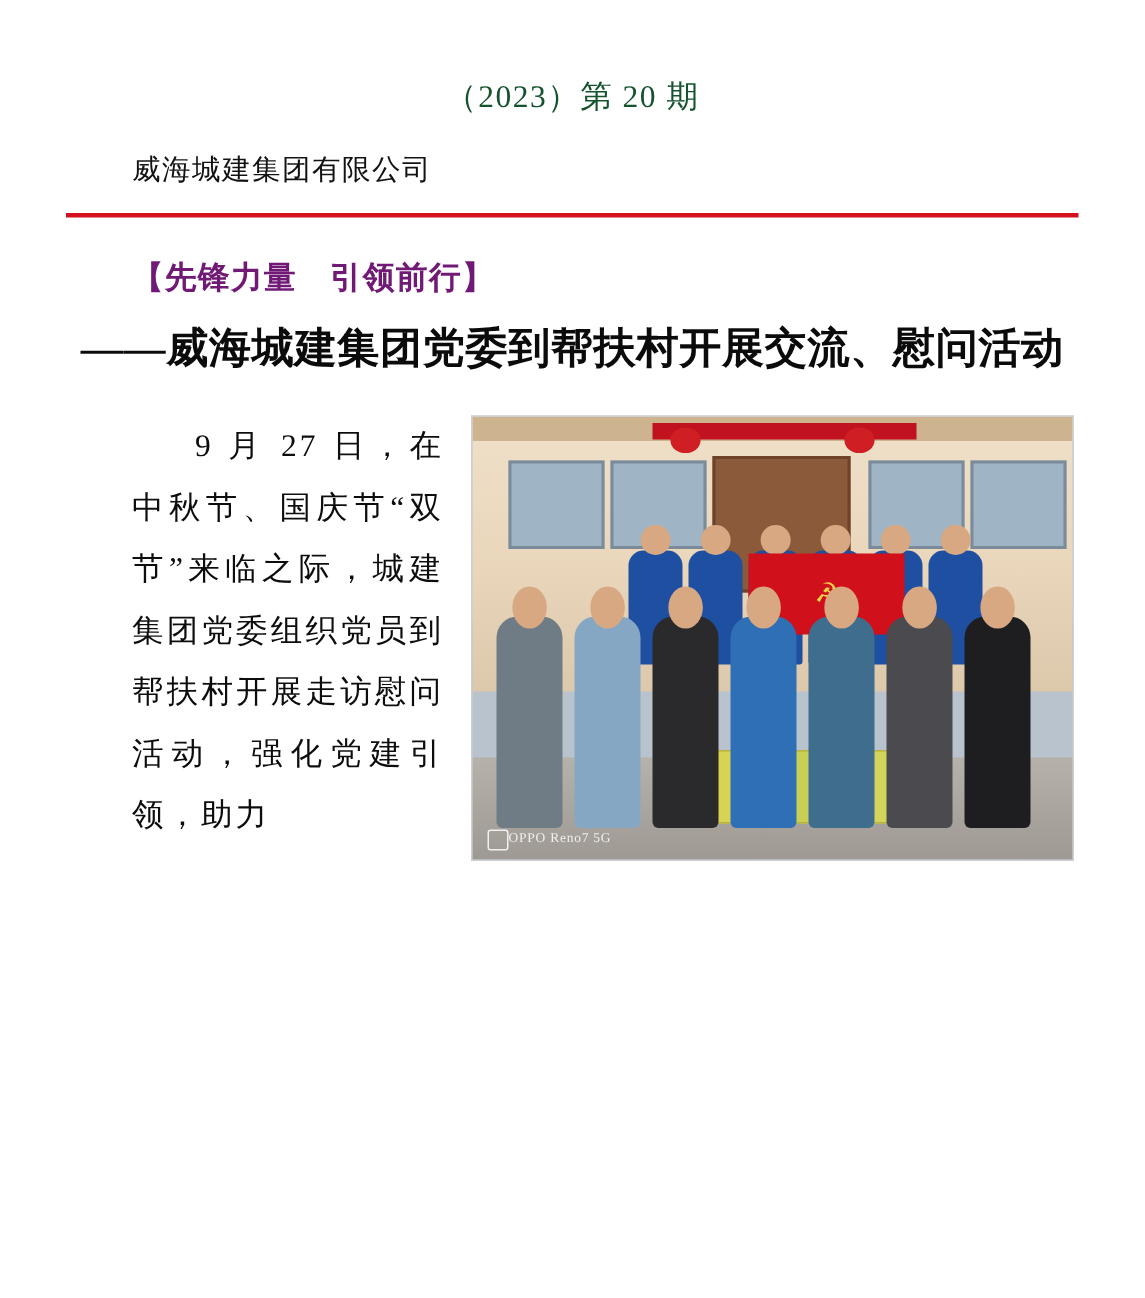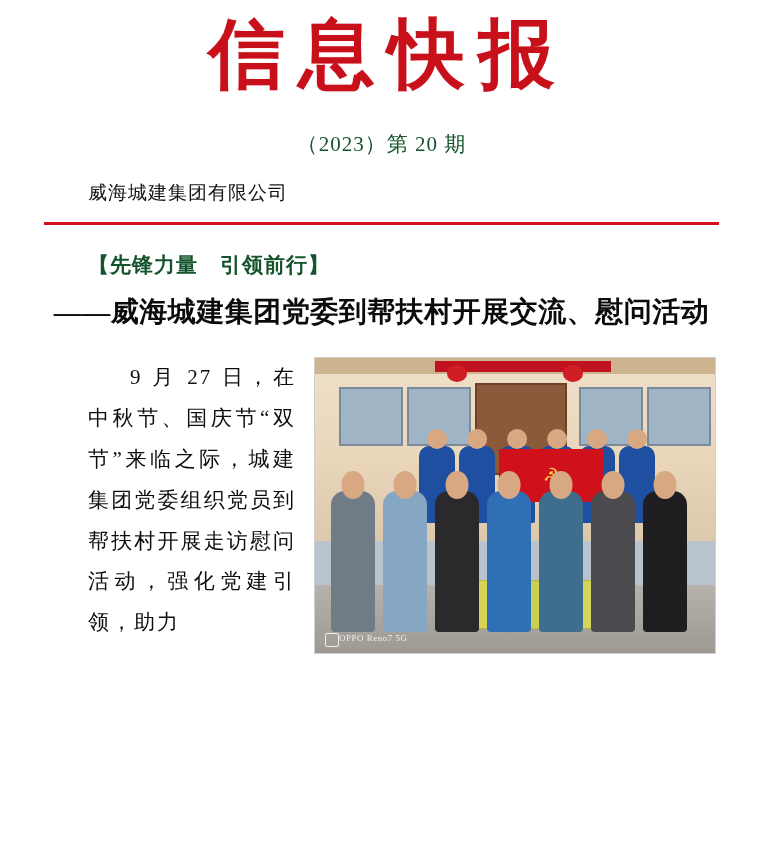--- a/index.html
+++ b/index.html
@@ -69,21 +69,21 @@
     background: #d4121f;
   }
 
   
   .column-head {
     margin: 26px 0 0 0;
     padding-left: 88px;
     font-size: 21px;
     font-weight: 700;
     letter-spacing: 1px;
-    color: #14532d;
+    color: #701a75;
   }
 
   
   .headline {
     margin-top: 34px;
     text-align: center;
     font-size: 30px;
     font-weight: 700;
     letter-spacing: 3px;
     color: #0b0b0b;
@@ -228,21 +228,20 @@
     border:1px solid rgba(255,255,255,0.85);
     border-radius:2px;
   }
 </style>
 </head>
 <body>
 
 <div class="page">
 
   <div class="masthead">
-    <div class="masthead-title">信息快报</div>
     <div class="issue-line">（2023）第 20 期</div>
   </div>
 
   <div class="pub-row">
     <div class="pub-left">威海城建集团有限公司</div>
   </div>
 
   <div class="rule"></div>
 
   <div class="column-head">【先锋力量　引领前行】</div>

